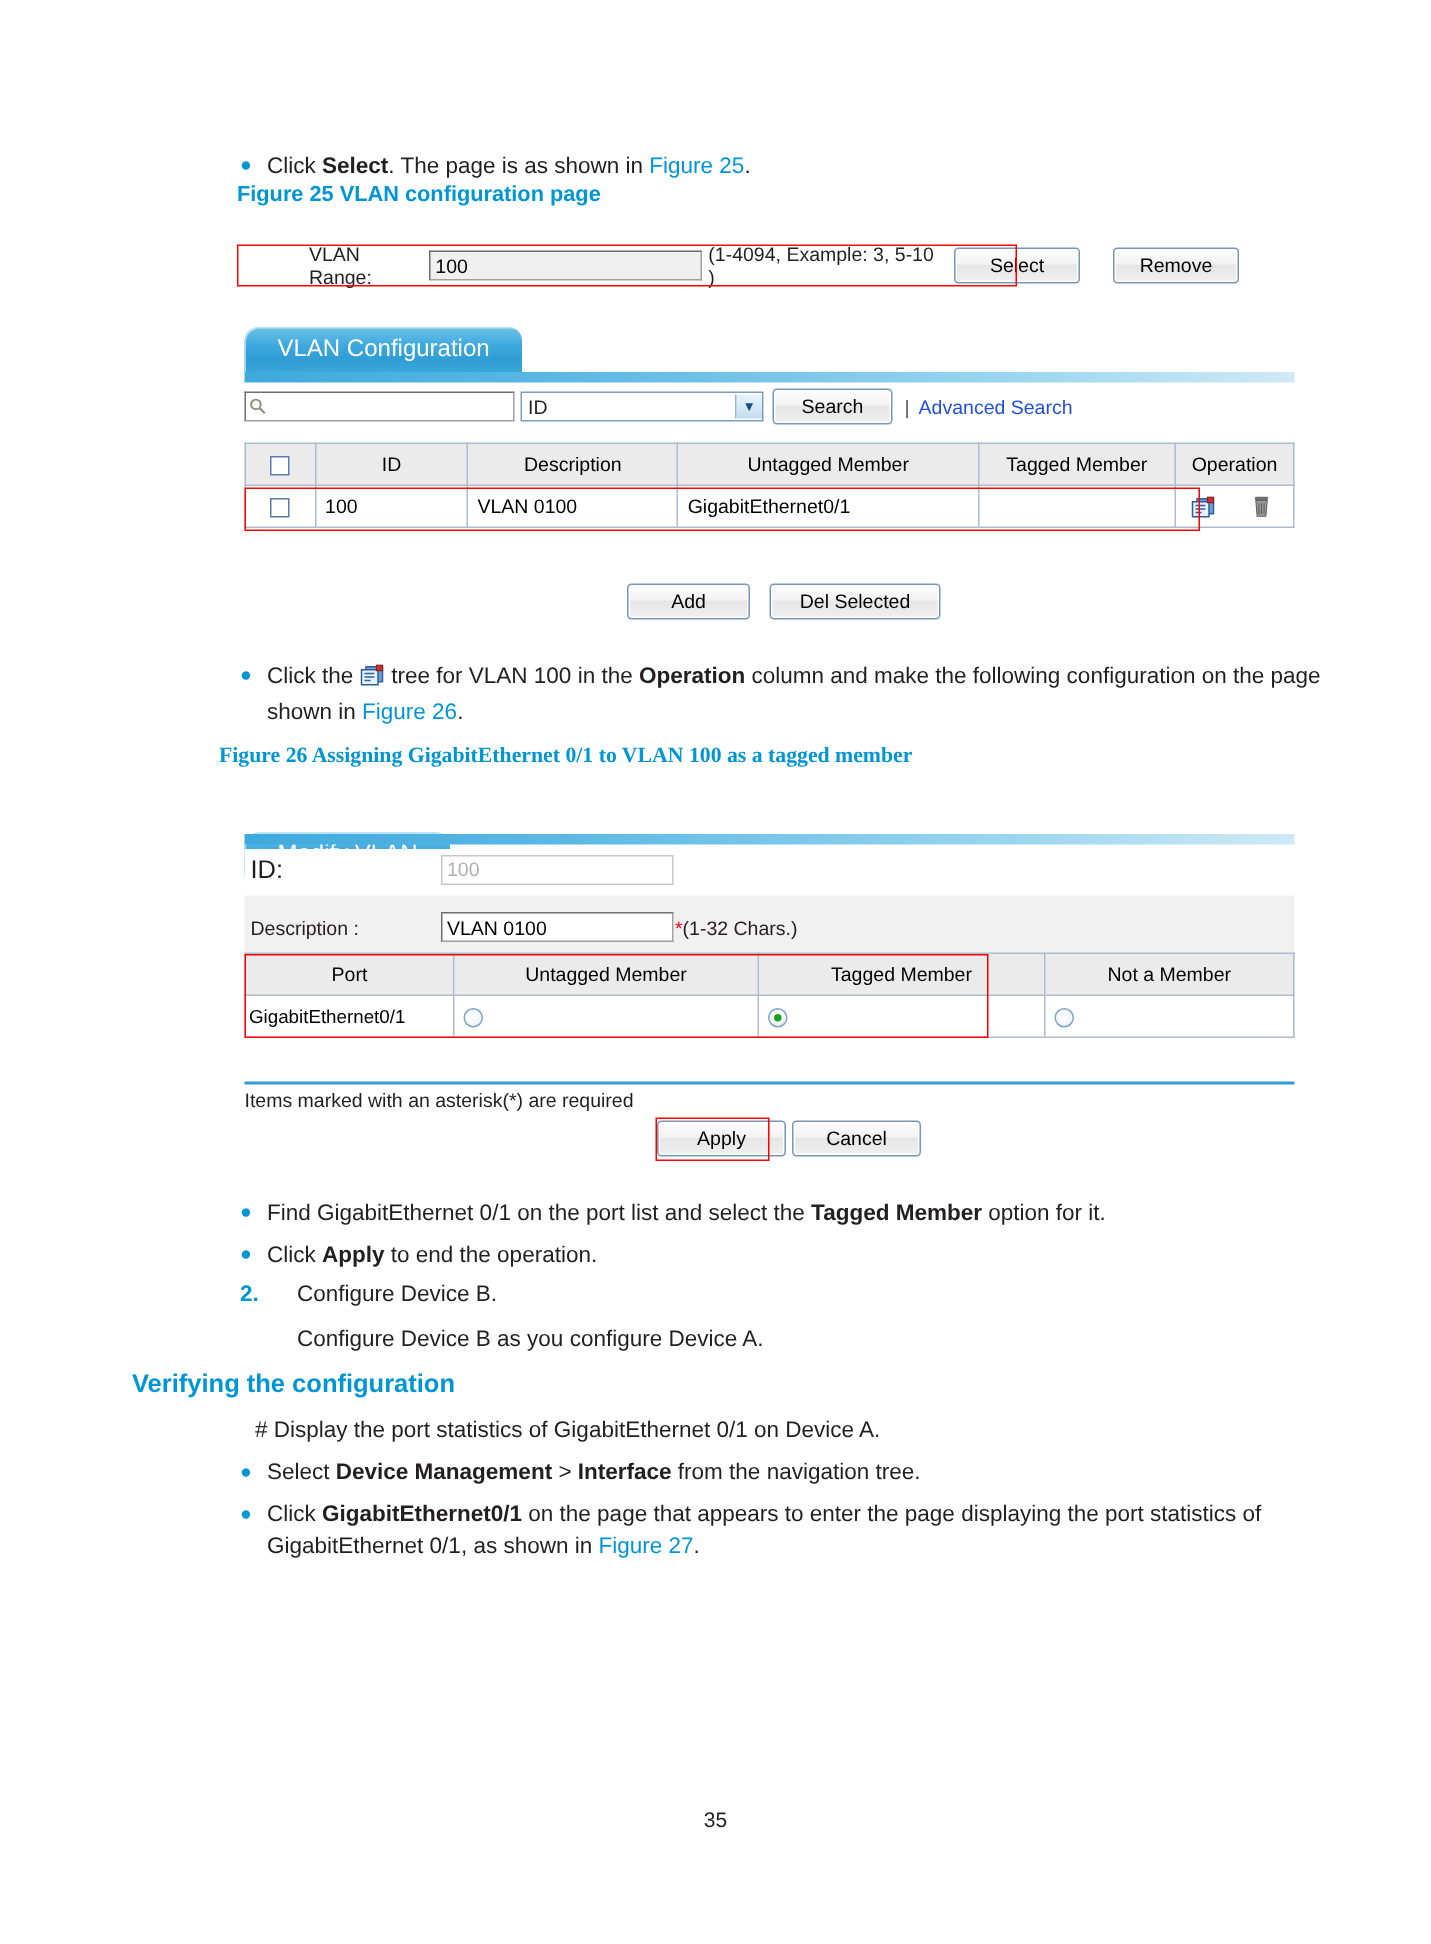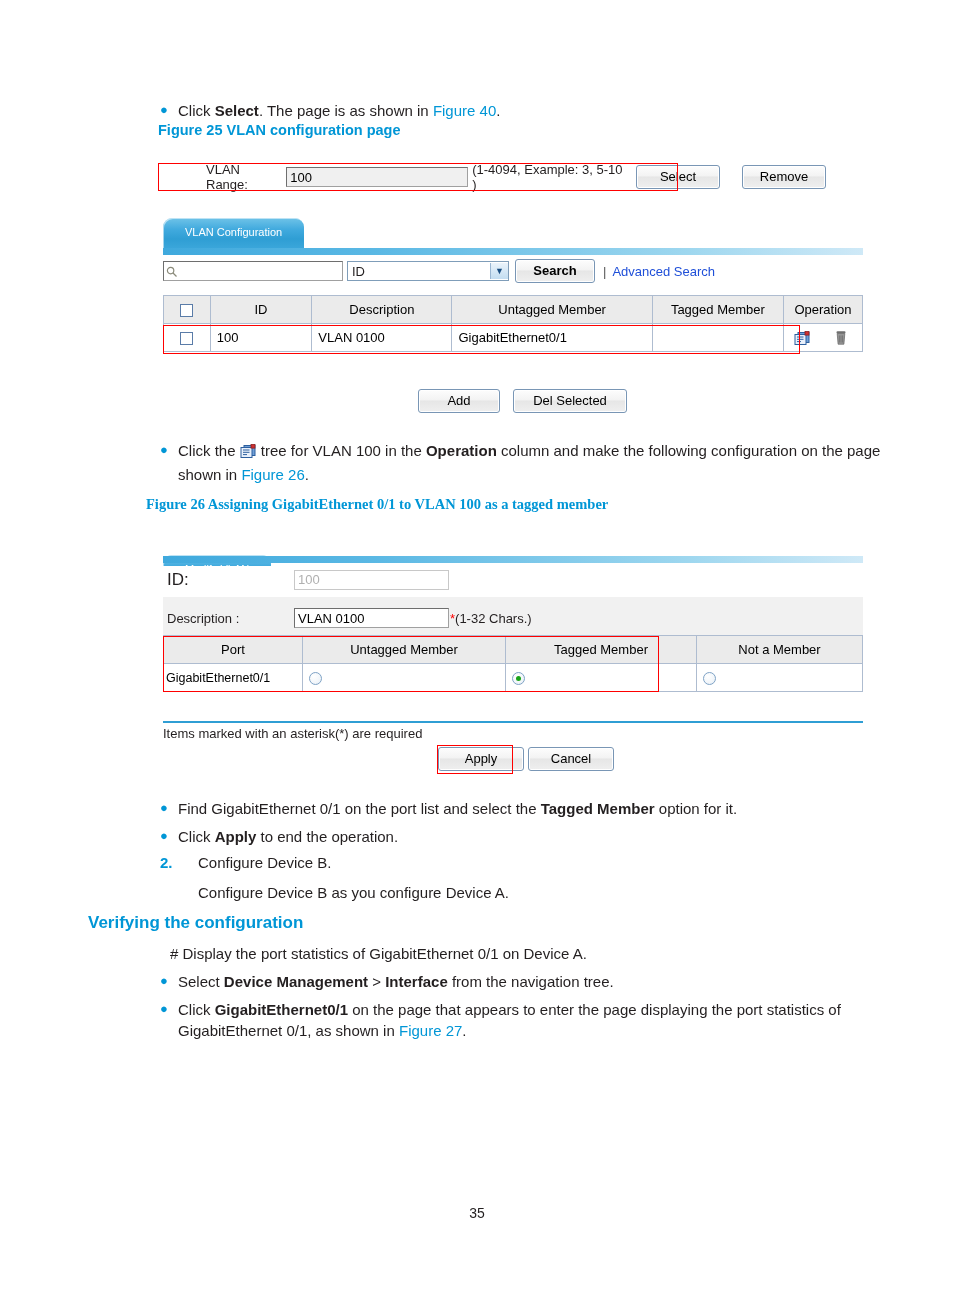--- a/index.html
+++ b/index.html
@@ -59,21 +59,21 @@
     height:20px;
     line-height:16px;
     color:#000;
   }
   .ui-input.disabled { color:#b0b0b0; border-color:#c8c8c8; background:#fff; }
 
   .tab {
     display:inline-block;
     background:linear-gradient(to bottom,#6fc3e8 0%,#41aade 38%,#2f9ed4 70%,#3aa6da 100%);
     color:#ffffff;
-    font-size:11px;
+    font-size:16px;
     padding:7px 22px 8px 22px;
     border-radius:9px 9px 0 0;
     box-shadow:inset 1px 1px 0 rgba(255,255,255,.55);
     line-height:15px;
   }
   .tabbar-line {
     height:7px;
     background:linear-gradient(to right,#3fa9dd 0%,#5ab8e4 30%,#9ed7ef 75%,#cfe9f7 100%);
   }
   .thin-blue-line { height:2px; background:#2f9ed4; }
@@ -119,21 +119,21 @@
   }
 </style>
 </head>
 <body>
 
 <div class="page">
 
   <div class="bullet-row" style="position:absolute; left:140px; top:100px; width:760px;">
     <div class="bullet-dot">●</div>
     <div class="body-text">
-      <span>Click </span><b>Select</b><span>. The page is as shown in </span><span class="link">Figure 40</span><span>.</span>
+      <span>Click </span><b>Select</b><span>. The page is as shown in </span><span class="link">Figure 25</span><span>.</span>
     </div>
   </div>
 
   <div class="fig-caption" style="position:absolute; left:158px; top:120px;">Figure 25 VLAN configuration page</div>
 
   <div style="position:absolute; left:158px; top:161px; width:620px; height:32px; display:flex; align-items:center;padding-left:48px;">
     <span style="font-size:13px;">VLAN Range:</span>
     <input class="ui-input" style="width: 182px; margin-left: 4px; background: rgb(240, 240, 240);" value="100">
     <span style="font-size:13px; margin-left:4px;">(1-4094, Example: 3, 5-10 )</span>
     <span class="ui-btn" style="margin-left:12px; min-width:56px;">Select</span>
@@ -153,21 +153,21 @@
         <svg width="12" height="12" viewBox="0 0 12 12">
           <circle cx="4.6" cy="4.6" r="3.2" fill="none" stroke="#8a8a7a" stroke-width="1.2"></circle>
           <line x1="7" y1="7" x2="10.5" y2="10.5" stroke="#8a8a7a" stroke-width="1.3"></line>
         </svg>
       </span>
     </div>
     <div style="width:162px; height:20px; border:1px solid #7f9db9; background:#fff; display:flex; align-items:center; margin-left:4px; box-sizing:border-box;">
       <span style="flex:1; font-size:13px; padding-left:4px;">ID</span>
       <span class="sel-arrow">▼</span>
     </div>
-    <span class="ui-btn" style="margin-left:6px; min-width:52px;font-weight:bold;">Search</span>
+    <span class="ui-btn" style="margin-left:6px; min-width:52px;">Search</span>
     <span style="font-size:13px; margin-left:8px; color:#555;">|</span>
     <span style="font-size:13px; margin-left:6px; color:#1f4fd8;">Advanced Search</span>
   </div>
 
   <table class="grid" style="position:absolute; left:163px; top:295px; width:700px;">
     <tbody>
         <tr>
       <th style="width:36px;">
         <span class="cbox"></span>
       </th>

